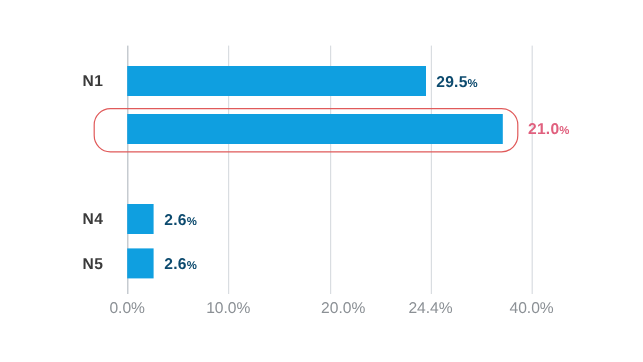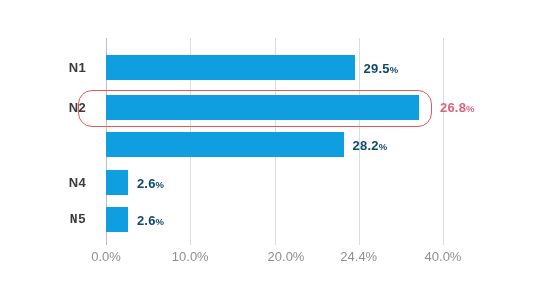--- a/index.html
+++ b/index.html
@@ -126,49 +126,40 @@
   <div class="cat-label-wrap" style="top:55px;">
     <span class="cat-label">N1</span>
   </div>
   <div class="bar-row" style="top:55px; width:400px;">
     <div class="bar" style="width: 248.537px; background: rgb(15, 159, 224);"></div>
     <div class="bar-value" style="left: 257.538px;">
       <span>29.5</span><span class="pct">%</span>
     </div>
   </div>
 
-  <div class="cat-label-wrap" style="top:95px;">
-    <span class="cat-label">N2</span>
-  </div>
   <div class="bar-row" style="top:95px; width:400px;">
     <div class="bar" style="width: 313.41px; background: rgb(15, 159, 224);"></div>
   </div>
   <div class="highlight-box" style="left:78px; top:90px; width:352px; height:35px;"></div>
   <div class="bar-value highlight" style="left:440px; top:107px;">
-    <span>26.8</span><span class="pct">%</span>
+    <span>21.0</span><span class="pct">%</span>
   </div>
 
-  <div class="bar-row" style="top:132px; width:400px;">
-    <div class="bar" style="width: 237.585px; background: rgb(15, 159, 224);"></div>
-    <div class="bar-value" style="left: 246.585px;">
-      <span>28.2</span><span class="pct">%</span>
-    </div>
-  </div>
 
   <div class="cat-label-wrap" style="top:170px;">
     <span class="cat-label">N4</span>
   </div>
   <div class="bar-row" style="top:170px; width:400px;">
     <div class="bar" style="width: 21.905px; background: rgb(15, 159, 224);"></div>
     <div class="bar-value" style="left: 30.905px;">
       <span>2.6</span><span class="pct">%</span>
     </div>
   </div>
 
-  <div class="cat-label-wrap" style="top:207px;font-family:Liberation Mono, monospace;">
+  <div class="cat-label-wrap" style="top:207px;">
     <span class="cat-label">N5</span>
   </div>
   <div class="bar-row" style="top:207px; width:400px;">
     <div class="bar" style="width: 21.905px; background: rgb(15, 159, 224);"></div>
     <div class="bar-value" style="left: 30.905px;">
       <span>2.6</span><span class="pct">%</span>
     </div>
   </div>
 
   <div class="tick-label" style="left:106px;">0.0%</div>

